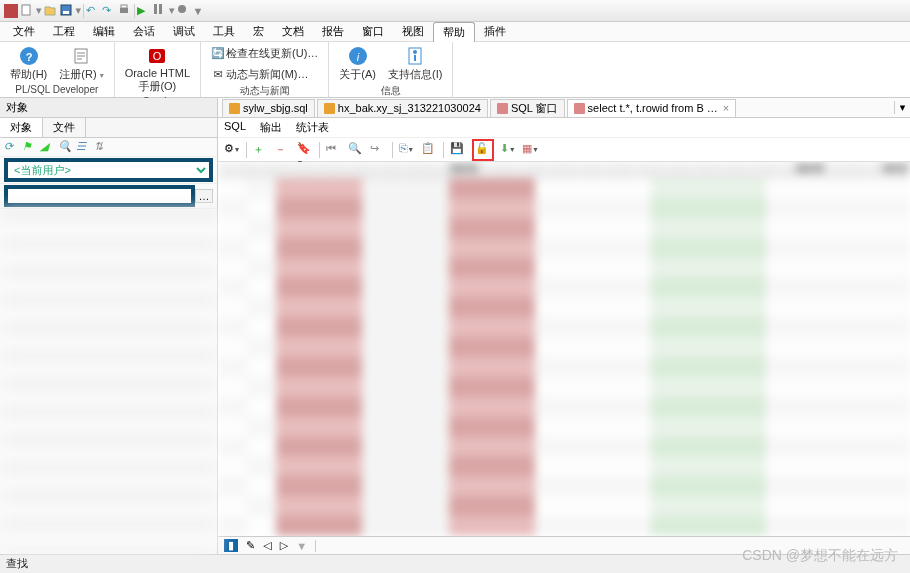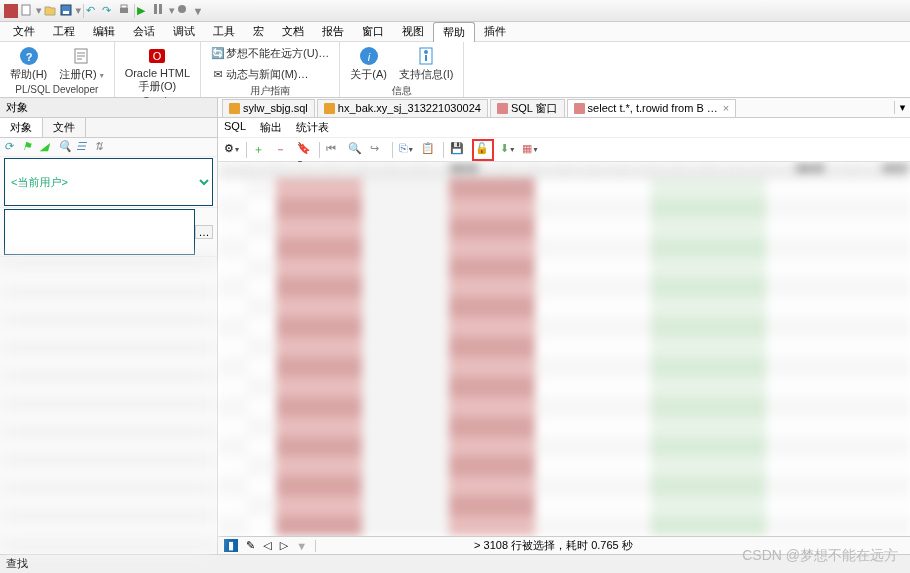--- a/index.html
+++ b/index.html
@@ -18,21 +18,21 @@
 .rgroup .gtitle { font-size: 10px; color: #444; text-align:center;}
 .body { display: flex; height: 456px; }
 .sidebar { width: 218px; background: #fafafa; border-right: 1px solid #ccc; display: flex; flex-direction: column; }
 .sbtitle { background: #eee; padding: 2px 6px; border-bottom: 1px solid #ccc; }
 .sbtabs { display: flex; background: #f6f6f6; border-bottom:1px solid #ccc; }
 .sbtabs span { padding: 2px 10px; border-right: 1px solid #ccc; cursor:pointer; }
 .sbtabs span.active { background: #fff; }
 .sbtools { padding: 2px 4px; display: flex; gap: 4px; border-bottom: 1px solid #eee; }
 .sbtools i { width: 14px; height: 14px; display:inline-block; cursor:pointer; }
 .sbrow { display: flex; align-items: center; padding: 1px 4px; border-bottom: 1px solid #eee; }
-.sbrow select, .sbrow input { flex: 1; border: 1px solid #0c4a6e; padding: 16px 2px; font-size: 11px; background:#fff; }
+.sbrow select, .sbrow input { flex: 1; border: 4px solid #0c4a6e; padding: 1px 2px; font-size: 11px; background:#fff; }
 .sbrow button { width: 18px; border:1px solid #ccc; background:#f4f4f4; cursor:pointer; }
 .sbgreen { color: #2a7; }
 .main { flex: 1; display: flex; flex-direction: column; background: #fff; }
 .doctabs { height: 20px; display: flex; align-items: center; border-bottom: 1px solid #ccc; background: #fafafa; padding-left: 4px; gap: 0; }
 .doctab { display: flex; align-items: center; gap: 3px; padding: 1px 6px; border: 1px solid #ccc; border-bottom: none; margin-right: 2px; background: #f4f4f4; cursor: pointer; font-size: 11px; }
 .doctab.active { background: #fff; }
 .doctab .dicon { width: 11px; height: 11px; display:inline-block; }
 .doctab .xclose { color:#888; margin-left:2px; }
 .righttab { margin-left:auto; width:16px; text-align:center; border-left:1px solid #ccc; }
 .sqltabs { display: flex; padding: 2px 6px; gap: 14px; border-bottom: 1px solid #eee; }
@@ -163,28 +163,28 @@
           <span style="white-space:pre-line;text-align:center">Oracle HTML
 手册(O)</span>
         </div>
     </div>
     <div class="gtitle">Oracle</div>
   </div>
   <div class="rgroup">
     <div class="items" style="flex-direction:column;align-items:flex-start;gap:2px">
       <div class="ritem small">
           <span class="ric" style="width:14px;height:14px">🔄</span>
-          <span>梦想不能在远方(U)…</span>
+          <span>检查在线更新(U)…</span>
         </div>
       <div class="ritem small">
           <span class="ric" style="width:14px;height:14px">✉</span>
           <span>动态与新闻(M)…</span>
         </div>
     </div>
-    <div class="gtitle">用户指南</div>
+    <div class="gtitle">动态与新闻</div>
   </div>
   <div class="rgroup">
     <div class="items">
       <div class="ritem">
           <span class="ric">
             <svg width="20" height="20">
               <circle cx="10" cy="10" r="9" fill="#3a8fd8"></circle>
               <text x="10" y="15" text-anchor="middle" fill="#fff" font-size="13" font-style="italic" font-family="serif">i</text>
             </svg>
           </span>
@@ -754,21 +754,20 @@
           <div class="gc" style="background: rgb(247, 247, 247);"></div>
         </div>
     </div>
     <div class="statusbar">
       <span class="blue">▮</span>
       <span>✎</span>
       <span>◁</span>
       <span>▷</span>
       <span style="color:#aaa">▼</span>
       <span style="width:1px;height:12px;background:#ccc"></span>
-      <span class="mid">&gt; 3108 行被选择，耗时 0.765 秒</span>
     </div>
   </div>
 </div>
 
 <div class="footer">
   <span>查找</span>
 </div>
 
 <div class="watermark">CSDN @梦想不能在远方</div>
 

